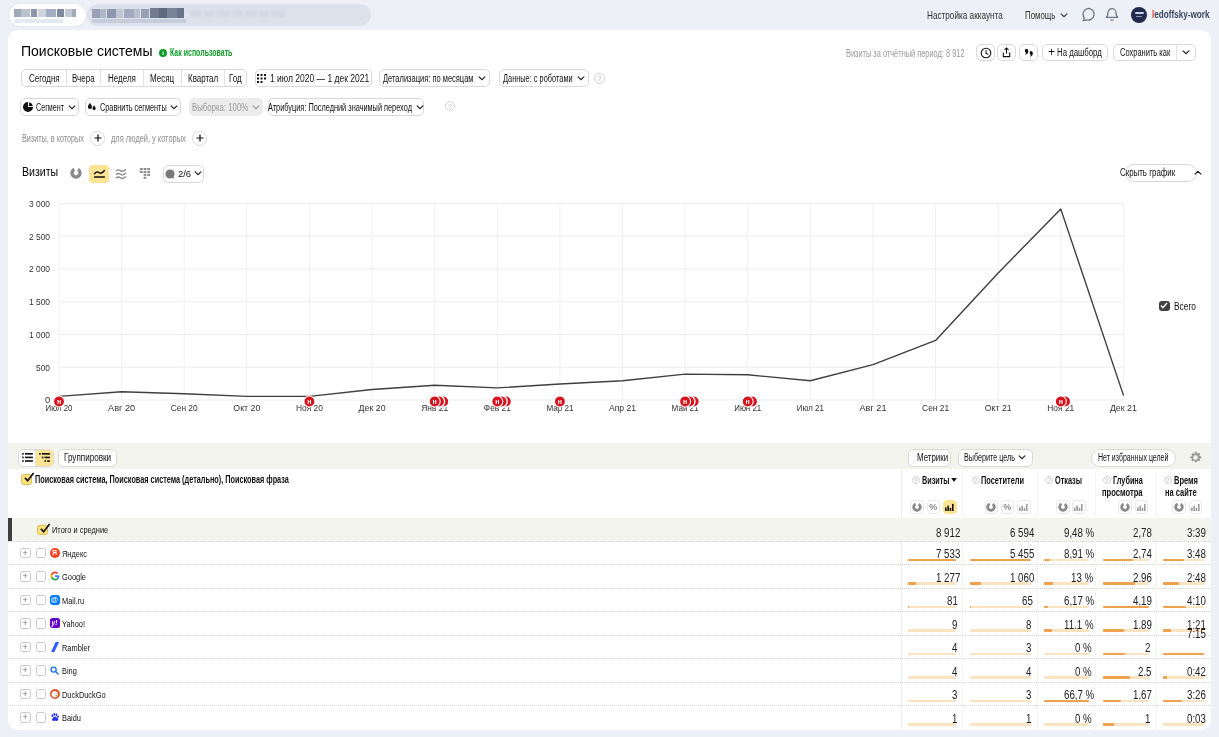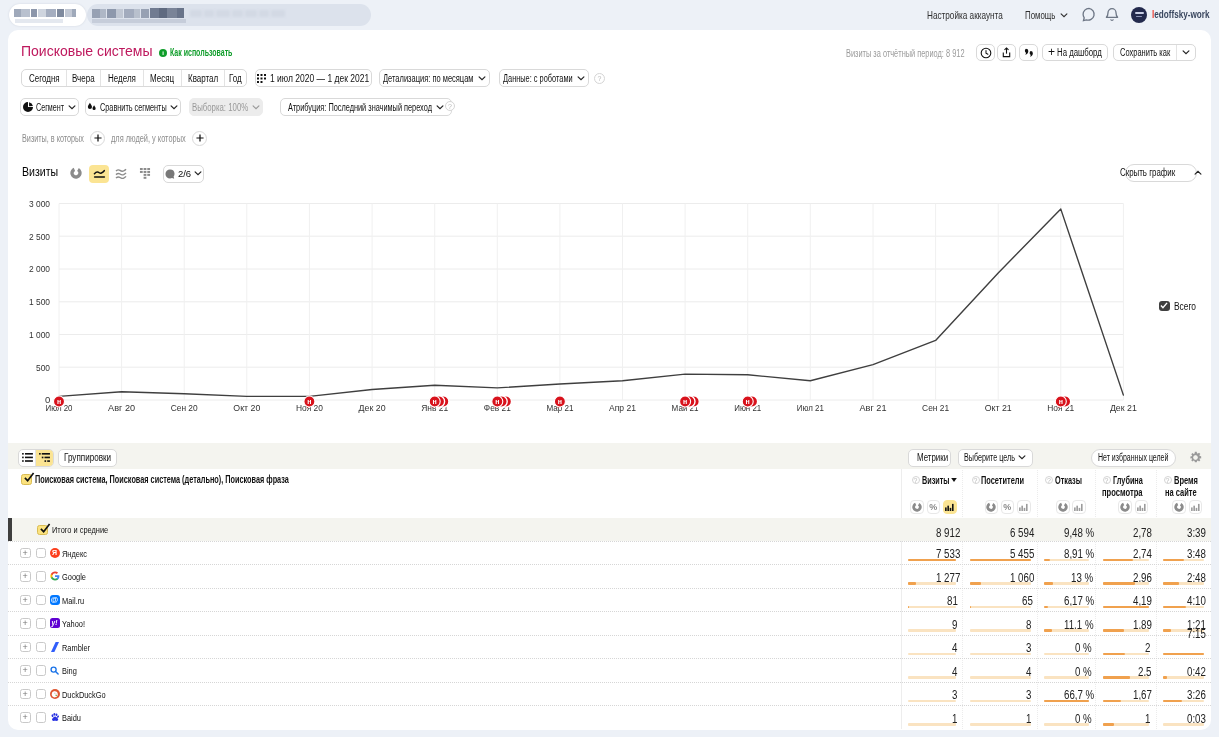--- a/index.html
+++ b/index.html
@@ -75,21 +75,21 @@
       <path d="M6 13.2a1.6 1.6 0 0 0 3 0" fill="none" stroke="#6d7685" stroke-width="1.3"></path>
     </svg>
   </div>
 <div class="abs" style="left:1131px;top:7px;width:16px;height:16px;background:#232a4d;border-radius:50%"></div>
 <div class="abs" style="left:1134.5px;top:12px;width:9px;height:2px;background:#c9cfe4;border-radius:1px"></div>
 <div class="abs" style="left:1136px;top:15.5px;width:6px;height:1.5px;background:#8e97b8;border-radius:1px"></div>
 <div class="abs" style="left:1152px;top:8px;font-size:11px;font-weight:bold"><span class="tx" style="transform:scaleX(0.74)"><span style="color:#ee3b2f">l</span><span style="color:#39465e">edoffsky-work</span></span></div>
 
 <div class="card"></div>
 
-<div class="abs" style="left:21px;top:43px;font-size:14px;color:#be185d">Поисковые системы</div>
+<div class="abs" style="left:21px;top:43px;font-size:14px;color:#000000">Поисковые системы</div>
 <div class="abs" style="left:159px;top:48.5px;width:8px;height:8px;background:#0f9d2a;border-radius:50%;color:#fff;font-size:6px;font-weight:bold;text-align:center;line-height:8px">i</div>
 <div class="abs" style="left:170px;top:47px;font-size:10px;font-weight:bold;color:#0f9d2a"><span style="display:inline-block;width:62.4px;white-space:nowrap;vertical-align:top"><span class="tx" style="transform:scaleX(0.7)">Как использовать</span></span></div>
 
 <div class="abs" style="right:255px;top:48px;font-size:10px;color:#9b9b9b;text-align:right"><span style="display:inline-block;width:118.5px;white-space:nowrap;vertical-align:top"><span class="tx" style="transform:scaleX(0.74)">Визиты за отчётный период: 8 912</span></span></div>
 <div class="btn" style="left:976px;top:44px;width:19px;height:17px">
     <svg width="12" height="12" viewBox="0 0 14 14">
       <circle cx="7" cy="7" r="5.6" fill="none" stroke="#111" stroke-width="1.3"></circle>
       <path d="M7 4v3.2l2.2 1.3" fill="none" stroke="#111" stroke-width="1.2" stroke-linecap="round"></path>
     </svg>
   </div>
@@ -189,21 +189,21 @@
     <svg width="8" height="5" viewBox="0 0 9 6" style="flex:none">
       <path d="M1 1l3.5 3.5L8 1" fill="none" stroke="#222" stroke-width="1.4000000000000001" stroke-linecap="round"></path>
     </svg>
   </div>
 <div class="btn" style="left:189px;top:98px;width:74px;background:#ececec;border-color:#ececec;color:#999">
     <span style="display:inline-block;width:56.2px;white-space:nowrap;vertical-align:top"><span class="tx" style="transform:scaleX(0.78)">Выборка: 100%</span></span>
     <svg width="8" height="5" viewBox="0 0 9 6" style="flex:none">
       <path d="M1 1l3.5 3.5L8 1" fill="none" stroke="#999" stroke-width="1.4000000000000001" stroke-linecap="round"></path>
     </svg>
   </div>
-<div class="btn" style="left:280px;top:98px;width:172px">
+<div class="btn" style="left:268px;top:98px;width:156px">
     <span style="display:inline-block;width:143.9px;white-space:nowrap;vertical-align:top"><span class="tx" style="transform:scaleX(0.735)">Атрибуция: Последний значимый переход</span></span>
     <svg width="8" height="5" viewBox="0 0 9 6" style="flex:none">
       <path d="M1 1l3.5 3.5L8 1" fill="none" stroke="#222" stroke-width="1.4000000000000001" stroke-linecap="round"></path>
     </svg>
   </div>
 <div class="abs qm" style="left:445px;top:101px;width:10px;height:10px;line-height:9px">?</div>
 
 <div class="abs" style="left:22px;top:133px;font-size:10px;color:#8c8c8c"><span style="display:inline-block;width:62.0px;white-space:nowrap;vertical-align:top"><span class="tx" style="transform:scaleX(0.725)">Визиты, в которых</span></span></div>
 <div class="abs" style="left:90px;top:130.5px;width:15px;height:15px;border:1px solid #d9d9d9;border-radius:50%;background:#fff;display:flex;align-items:center;justify-content:center">
     <svg width="8" height="8" viewBox="0 0 9 9">

